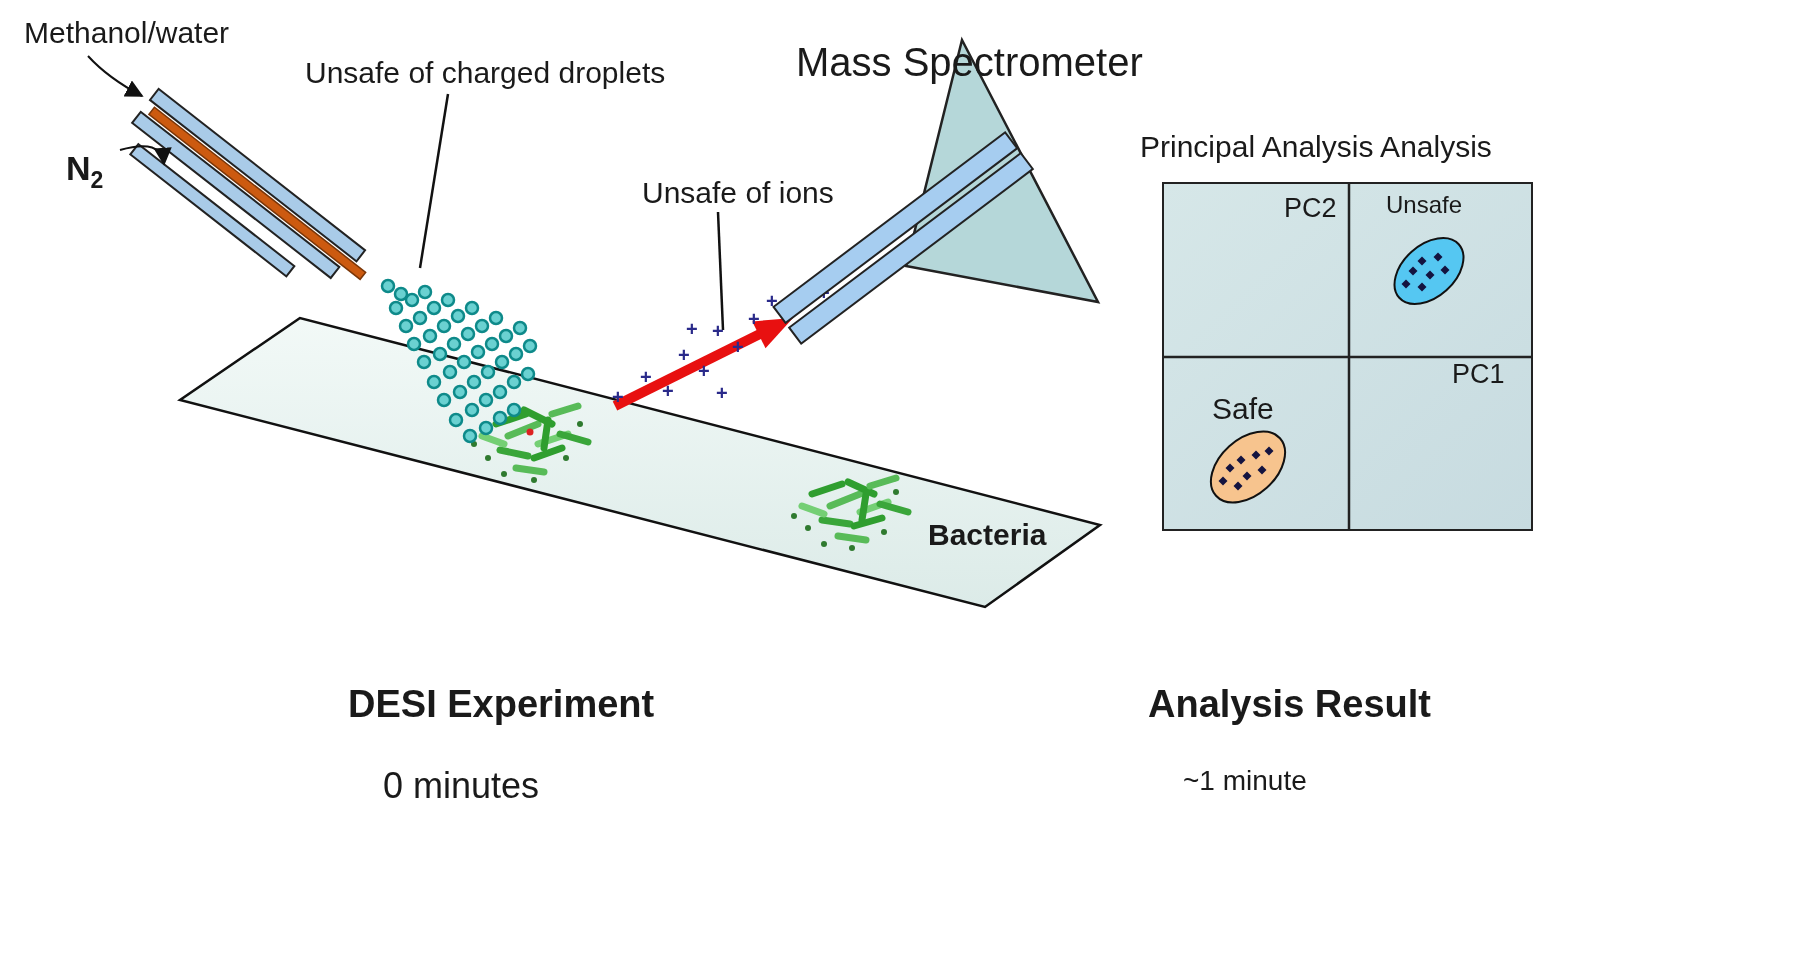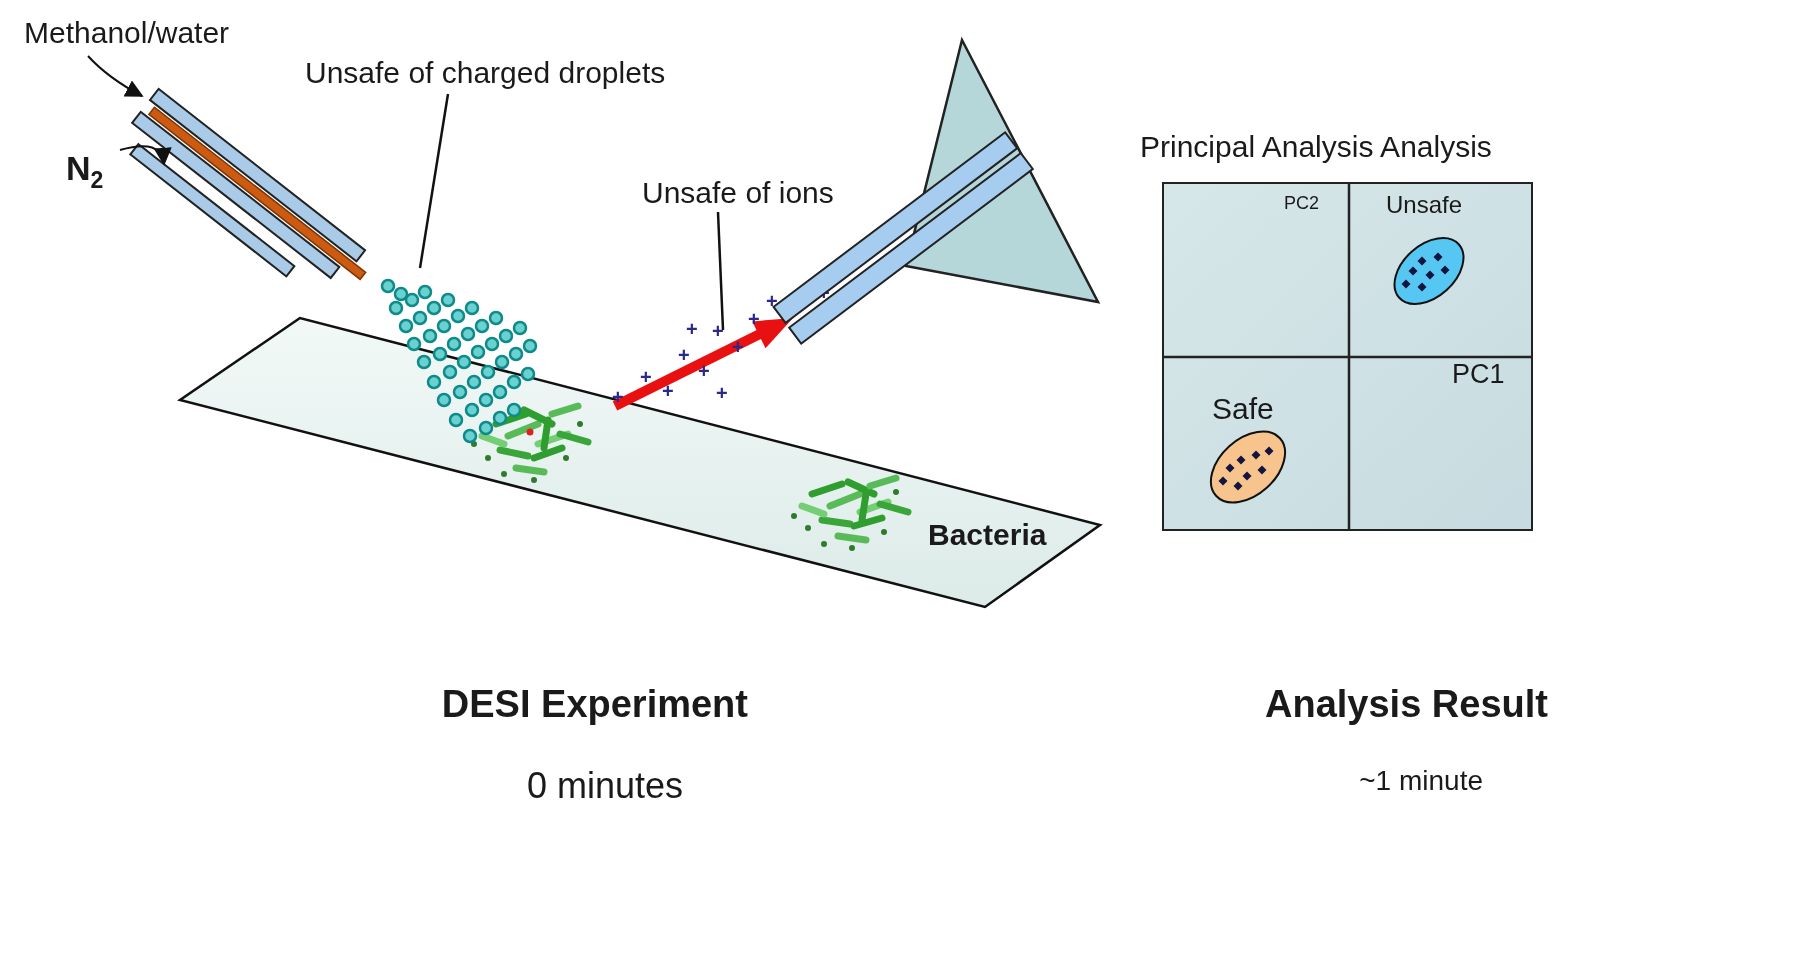--- a/index.html
+++ b/index.html
@@ -1,21 +1,21 @@
 <!DOCTYPE html>
 <html><head>
 <meta charset="utf-8">
 <style>
   html,body{margin:0;padding:0;background:#ffffff;}
   .canvas{position:relative;width:1800px;height:957px;background:#ffffff;
           font-family:"Liberation Sans",sans-serif;overflow:hidden;color:#1a1a1a;}
   .canvas svg{position:absolute;left:0;top:0;}
   .lbl{position:absolute;white-space:nowrap;line-height:1.1;}
   .bold{font-weight:bold;}
-  .center{text-align:right;}
+  .center{text-align:left;}
   svg text.ion{font-family:"Liberation Sans",sans-serif;font-weight:bold;}
 </style>
 </head>
 <body>
 
 <div class="canvas">
 
 <svg width="1800" height="957" viewBox="0 0 1800 957">
   <defs>
     <marker id="arrowBlack" viewBox="0 0 10 10" refX="9" refY="5" markerWidth="9" markerHeight="9" orient="auto">
@@ -193,26 +193,27 @@
 </svg>
 
 <div class="lbl" style="left:24px;top:16px;font-size:30px">Methanol/water</div>
 
 <div class="lbl bold" style="left:66px;top:150px;font-size:34px"><span>N</span><sub style="font-size:23px">2</sub></div>
 
 <div class="lbl" style="left:305px;top:56px;font-size:30px">Unsafe of charged droplets</div>
 
 <div class="lbl" style="left:642px;top:176px;font-size:30px">Unsafe of ions</div>
 
+<div class="lbl" style="left:796px;top:40px;font-size:40px">Mass Spectrometer</div>
 
 <div class="lbl bold" style="left:928px;top:518px;font-size:30px">Bacteria</div>
 
 <div class="lbl" style="left:1140px;top:130px;font-size:30px">Principal Analysis Analysis</div>
 
-<div class="lbl" style="left:1284px;top:194px;font-size:18px">PC2</div>
+<div class="lbl" style="left:1284px;top:194px;font-size:27px">PC2</div>
 
 <div class="lbl" style="left:1386px;top:192px;font-size:24px">Unsafe</div>
 
 <div class="lbl" style="left:1452px;top:360px;font-size:27px">PC1</div>
 
 <div class="lbl" style="left:1212px;top:392px;font-size:30px">Safe</div>
 
 <div class="lbl bold center" style="left:348px;top:684px;width:400px;font-size:38px">DESI Experiment</div>
 
 <div class="lbl center" style="left:383px;top:766px;width:300px;font-size:36px">0 minutes</div>

